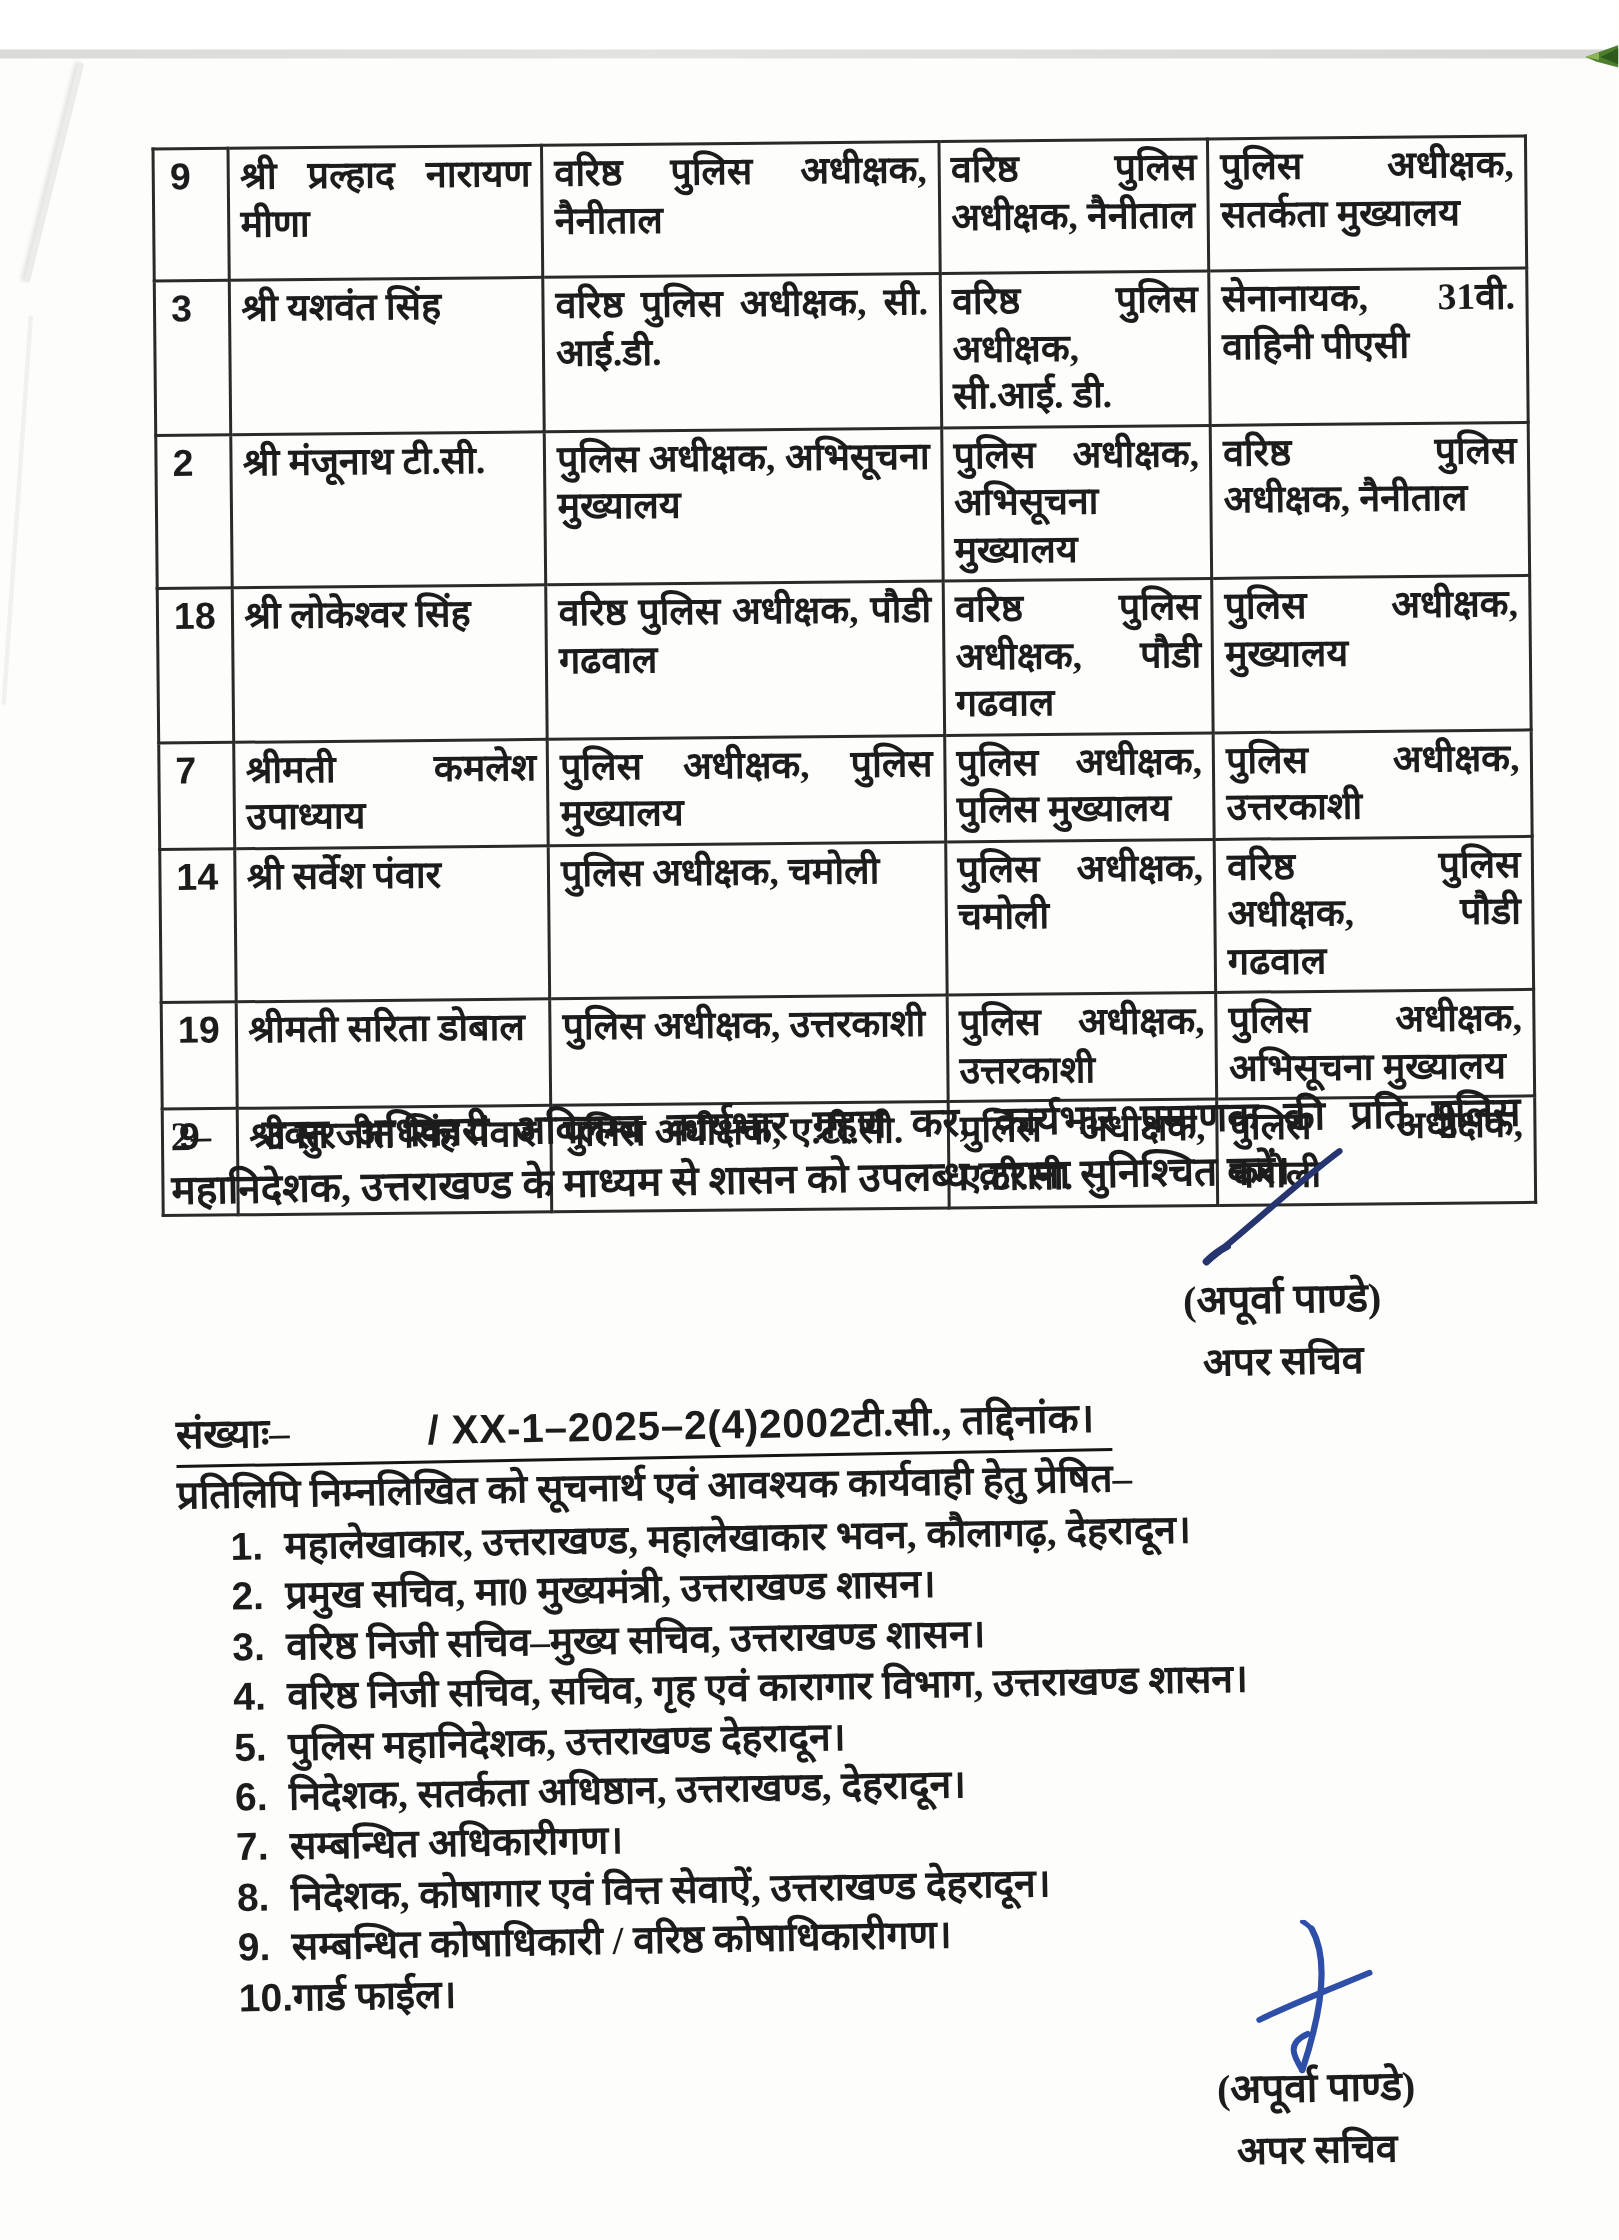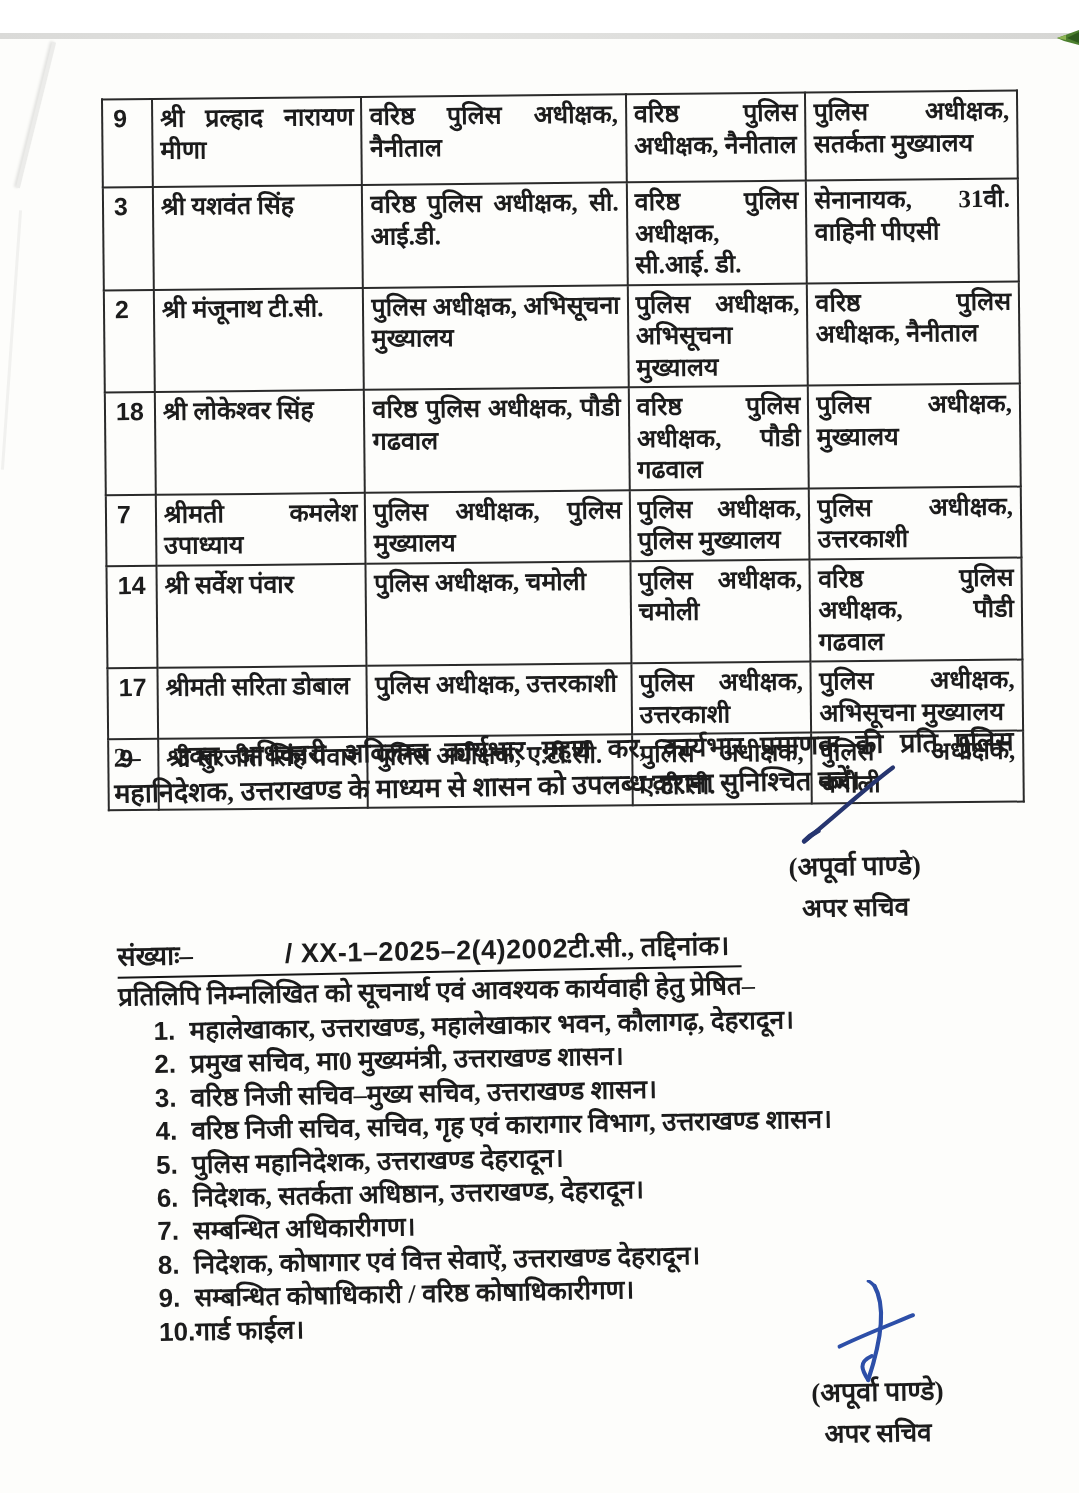--- a/index.html
+++ b/index.html
@@ -107,21 +107,21 @@
           <td>पुलिस अधीक्षक, उत्तरकाशी</td>
         </tr>
         <tr style="height:84px">
           <td class="sn">14</td>
           <td>श्री सर्वेश पंवार</td>
           <td>पुलिस अधीक्षक, चमोली</td>
           <td>पुलिस अधीक्षक, चमोली</td>
           <td>वरिष्ठ पुलिस अधीक्षक, पौडी गढवाल</td>
         </tr>
         <tr style="height:62px">
-          <td class="sn">17</td>
+          <td class="sn">19</td>
           <td>श्रीमती सरिता डोबाल</td>
           <td>पुलिस अधीक्षक, उत्तरकाशी</td>
           <td>पुलिस अधीक्षक, उत्तरकाशी</td>
           <td>पुलिस अधीक्षक, अभिसूचना मुख्यालय</td>
         </tr>
         <tr style="height:68px">
           <td class="sn">9</td>
           <td>श्री सुरजीत सिंह पंवार</td>
           <td>पुलिस अधीक्षक, ए.टी.सी.</td>
           <td>पुलिस अधीक्षक, ए.टी.सी.</td>

